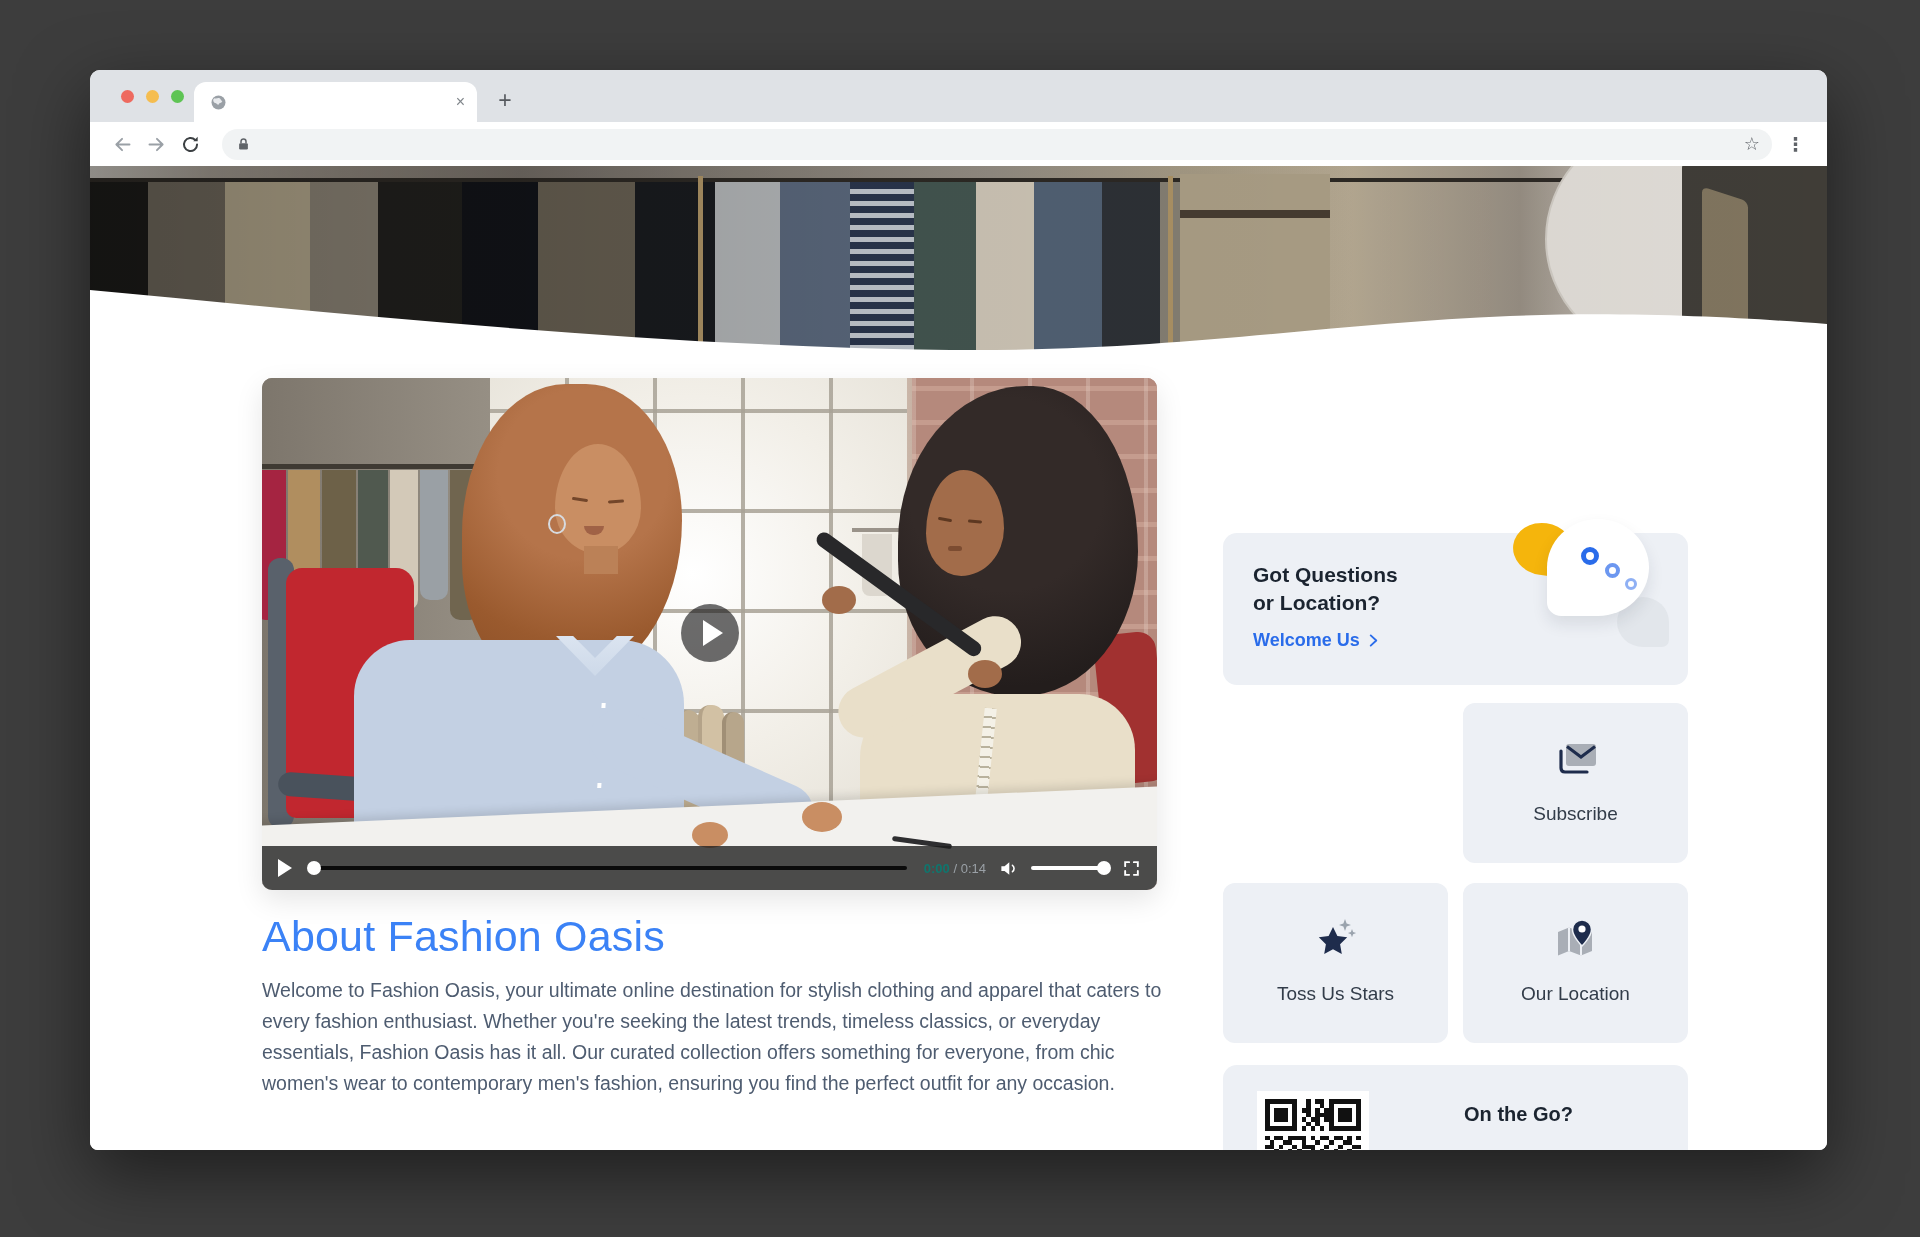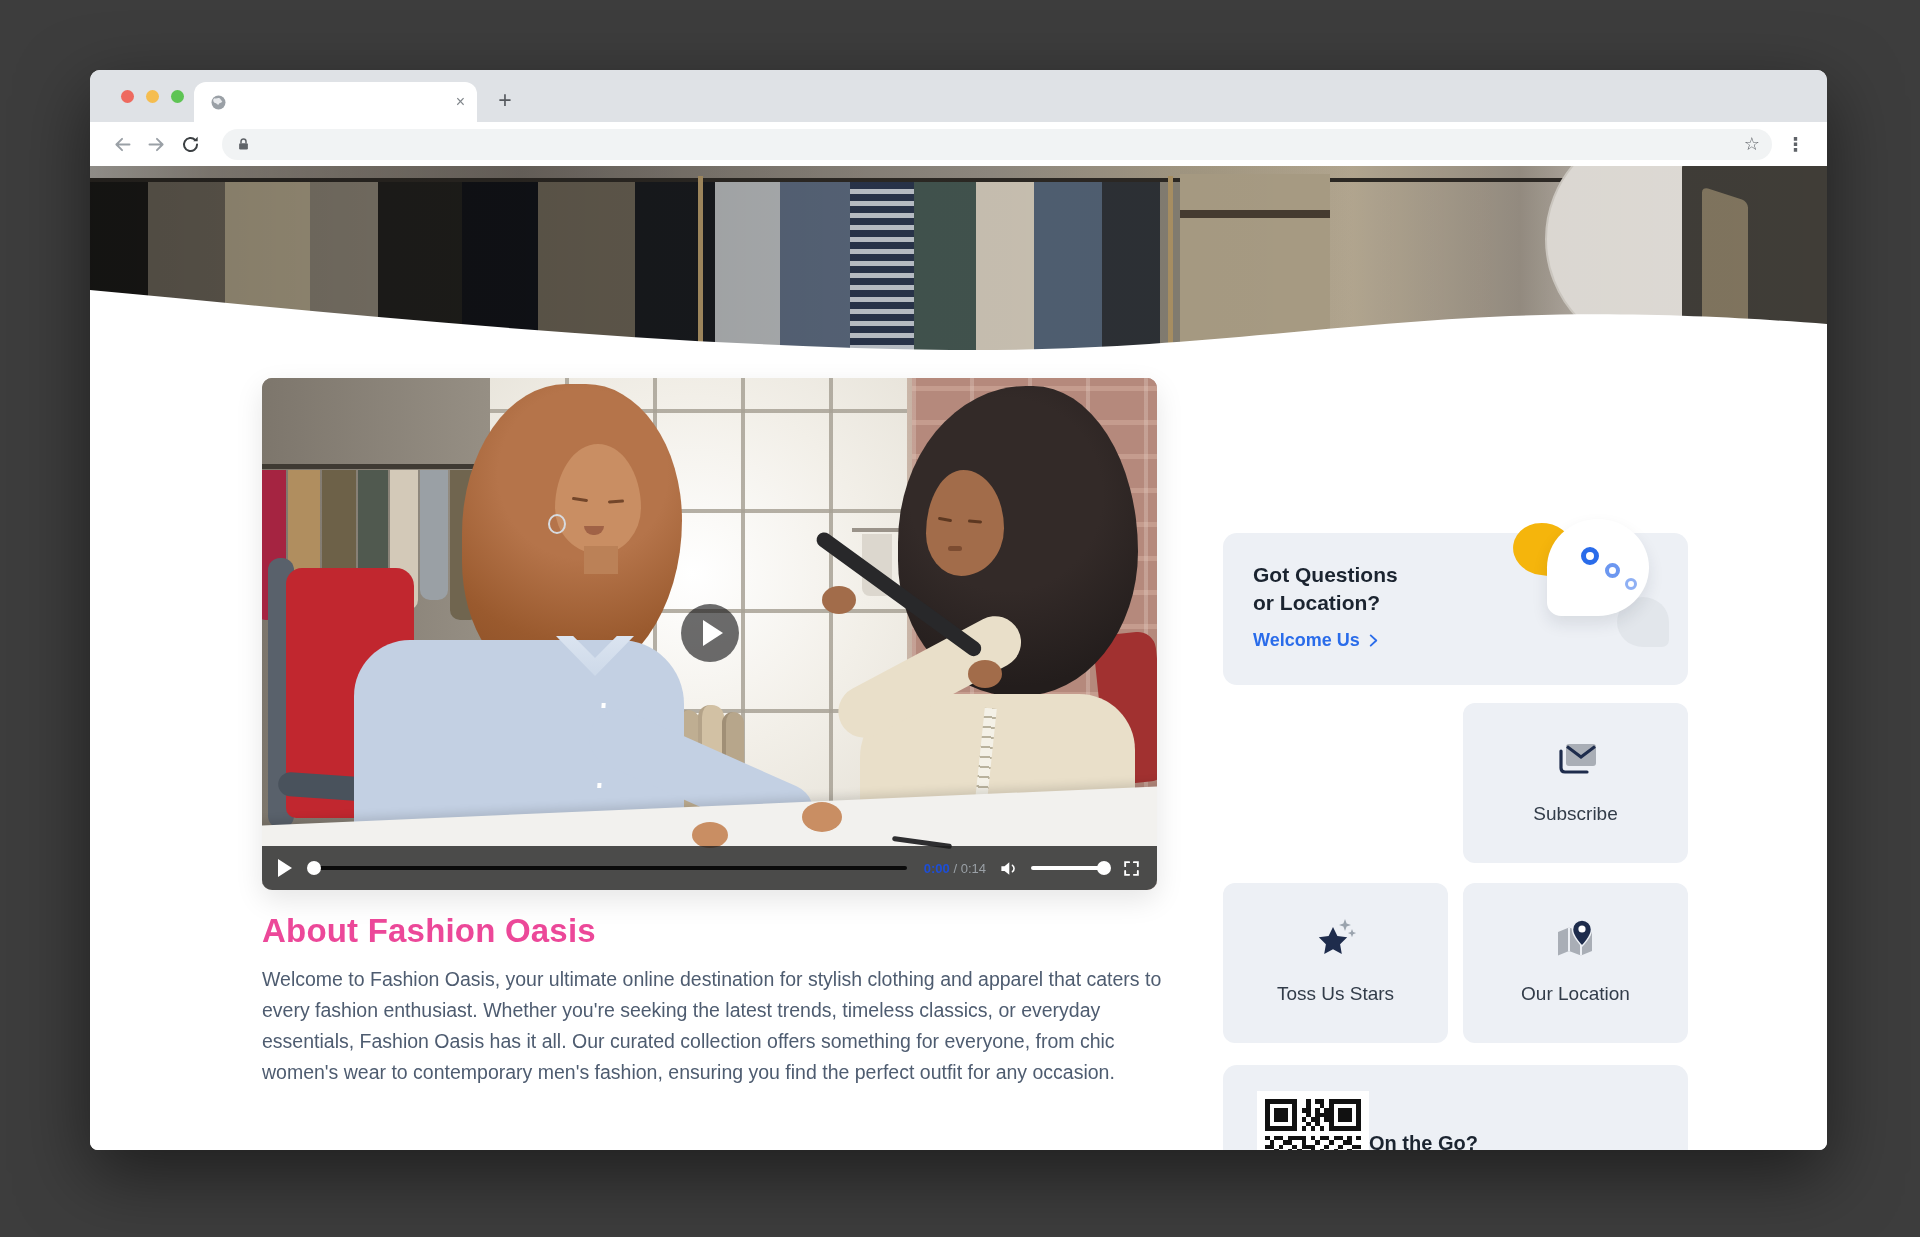--- a/index.html
+++ b/index.html
@@ -137,27 +137,27 @@
   .play-overlay { position:absolute; left:419px; top:226px; width:58px; height:58px; border-radius:50%;
     background:rgba(18,18,20,.62); z-index:6; }
   .play-overlay::after { content:""; position:absolute; left:22px; top:16px;
     border-left:20px solid #fff; border-top:13px solid transparent; border-bottom:13px solid transparent; }
   .vc-controls { position:absolute; left:0; right:0; bottom:0; height:44px; background:rgba(28,28,28,.78);
     display:flex; align-items:center; padding:0 16px; gap:13px; z-index:7; }
   .pc-play { width:0; height:0; border-left:14px solid #fff; border-top:9px solid transparent; border-bottom:9px solid transparent; }
   .pc-progress { flex:1; height:4px; background:#0b0b0b; border-radius:2px; position:relative; margin:0 4px; }
   .pc-progress .dot { position:absolute; left:-2px; top:-5px; width:14px; height:14px; background:#fff; border-radius:50%; }
   .pc-time { font-size:13px; white-space:nowrap; }
-  .pc-time .cur { color:#1d4ed8; font-weight:700; }
+  .pc-time .cur { color:#0f766e; font-weight:700; }
   .pc-time .dim { color:#9aa0a6; }
   .pc-volume { width:78px; height:4px; background:#fff; border-radius:2px; position:relative; }
   .pc-volume .dot { position:absolute; right:-2px; top:-5px; width:14px; height:14px; background:#fff; border-radius:50%; }
   
   .about { position:absolute; left:172px; top:746px; width:930px; z-index:2; }
-  .about h1 { font-size:33px; font-weight:700; color:#ec4899; letter-spacing:.2px; }
+  .about h1 { font-size:43px; font-weight:400; color:#3b82f6; letter-spacing:.2px; }
   .about p { margin-top:14px; font-size:19.5px; line-height:31px; color:#4e5c70; }
   
   .side-card { position:absolute; background:var(--card-bg,#edf0f5); border-radius:14px; z-index:2; }
   .questions-card { left:1133px; top:367px; width:465px; height:152px; padding:28px 0 0 30px; }
   .questions-card .q-head { font-size:21px; line-height:28px; font-weight:700; color:#1b2430; }
   .q-cta { display:inline-flex; align-items:center; gap:8px; margin-top:13px; font-size:18px; font-weight:700;
     color:var(--link-blue,#2a6cea); text-decoration:none; cursor:pointer; }
   .chat-illu { position:absolute; right:16px; top:-12px; width:175px; height:165px; }
   .chat-illu > span { position:absolute; display:block; }
   .bub-yellow { left:16px; top:2px; width:60px; height:52px; background:var(--accent-yellow,#f5b50c);
@@ -172,21 +172,21 @@
   
   .tile { position:absolute; width:225px; height:160px; background:var(--card-bg,#edf0f5); border-radius:12px;
     display:flex; flex-direction:column; align-items:center; padding-top:32px; gap:20px; z-index:2; cursor:pointer; }
   .tile .label { font-size:19px; font-weight:500; color:#323c49; }
   .t1 { left:1133px; top:537px; } .t2 { left:1373px; top:537px; }
   .t3 { left:1133px; top:717px; } .t4 { left:1373px; top:717px; }
   
   .qr-card { left:1133px; top:899px; width:465px; height:130px; display:flex; align-items:flex-start; padding:26px 0 0 34px; cursor:pointer; }
   .qr-box { width:112px; height:112px; background:#fff; padding:8px; }
   .qr-box svg { display:block; width:96px; height:96px; }
-  .otg-heading { flex:1; text-align:left; margin-top:41px; font-size:20px; font-weight:700; color:#1b2430; padding-right:20px; }
+  .otg-heading { flex:1; text-align:center; margin-top:12px; font-size:20px; font-weight:700; color:#1b2430; padding-right:20px; }
 </style>
 </head>
 <body>
 
 <div class="browser-window">
 
   <div class="tab-strip">
     <div class="traffic">
       <span style="background: rgb(238, 106, 95);"></span>
       <span style="background: rgb(245, 189, 80);"></span>

